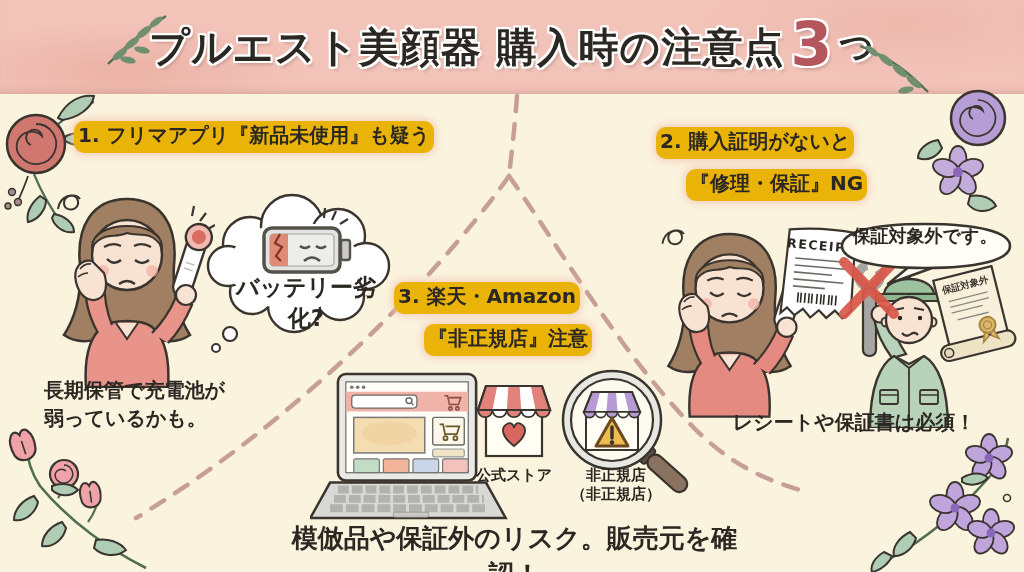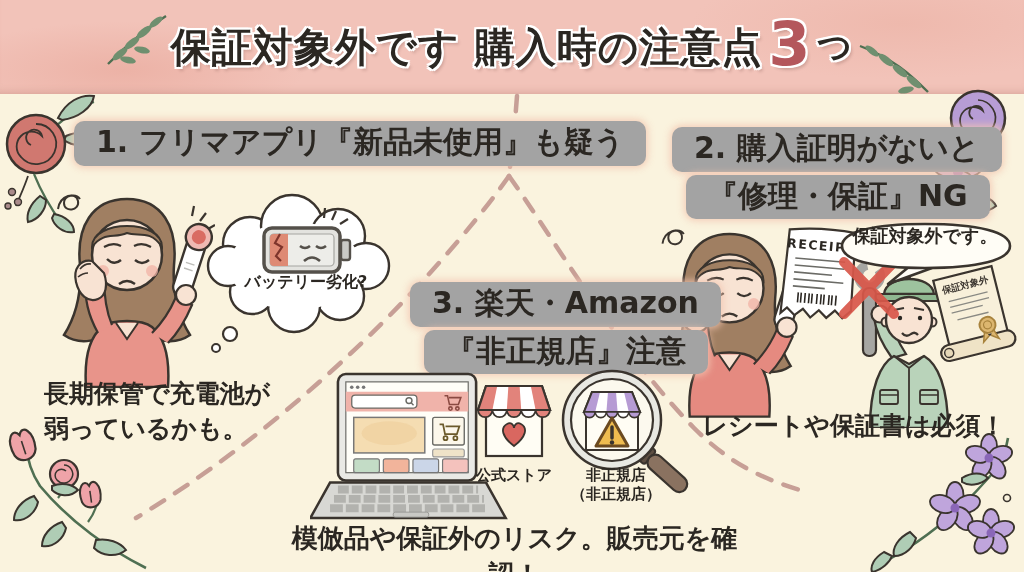--- a/index.html
+++ b/index.html
@@ -14,40 +14,40 @@
       radial-gradient(ellipse 300px 80px at 88% 25%, #EEB9AD 0%, rgba(238,185,173,0) 70%),
       #F2C3B9;
     box-shadow: inset 0 -8px 10px -8px rgba(170,110,100,.45);
     display:flex;align-items:center;justify-content:center;gap:4px;}
   .title-band .t{font-size:40px;font-weight:700;letter-spacing:1px;
     text-shadow:2px 0 0 #fff,-2px 0 0 #fff,0 2px 0 #fff,0 -2px 0 #fff,
       2px 2px 0 #fff,-2px -2px 0 #fff,2px -2px 0 #fff,-2px 2px 0 #fff,3px 4px 3px rgba(90,50,45,.22);}
   .title-band .count{font-size:60px;font-weight:700;color:#B4575C;margin:0 2px;transform:translateY(-3px);}
   .title-band .suffix{font-size:34px;}
   
-  .hl{display:inline-block;background:#a3a3a3;border-radius:10px;padding:2px 22px 5px;
-      font-size:30px;font-weight:700;line-height:1.25;box-shadow:0 0 7px 2px rgba(243,197,176,.8);}
-  .block{display:table;margin-left:16px;}
-  .mt{margin-top:3px;}
+  .hl{display:inline-block;background:#eab308;border-radius:10px;padding:2px 4px 5px;
+      font-size:20px;font-weight:700;line-height:1.25;box-shadow:0 0 7px 2px rgba(243,197,176,.8);}
+  .block{display:table;}
+  .mt{margin-top:10px;}
   .ind{margin-left:30px;}
   
-  .cap{font-size:25px;font-weight:700;line-height:1.4;}
+  .cap{font-size:20px;font-weight:700;line-height:1.4;}
   .center{text-align:center;}
   .small-label{font-size:15px;font-weight:700;line-height:1.25;text-align:center;}
-  .bubble-text{font-size:16px;font-weight:700;text-align:center;}
+  .bubble-text{font-size:23px;font-weight:700;text-align:center;}
   .speech-text{font-size:18px;font-weight:700;text-align:center;}
   .nopointer{pointer-events:none;}
 </style>
 </head>
 <body>
 
 <div class="canvas">
 
   <div class="abs title-band">
-    <span class="t">保証対象外です 購入時の注意点</span>
+    <span class="t">プルエスト美顔器 購入時の注意点</span>
     <span class="t count">3</span>
     <span class="t suffix">つ</span>
   </div>
 
   <svg class="abs" style="left:104px;top:10px" width="66" height="58" viewBox="0 0 66 58">
     <path d="M4,54 C22,36 40,20 62,6" fill="none" stroke="#4F6F52" stroke-width="2.4"></path>
     <ellipse cx="16" cy="44" rx="9" ry="3.6" fill="#6F8F6F" transform="rotate(-38 16 44)"></ellipse>
     <ellipse cx="28" cy="33" rx="9" ry="3.6" fill="#6F8F6F" transform="rotate(-38 28 33)"></ellipse>
     <ellipse cx="40" cy="22" rx="9" ry="3.6" fill="#6F8F6F" transform="rotate(-38 40 22)"></ellipse>
     <ellipse cx="52" cy="12" rx="8" ry="3.2" fill="#6F8F6F" transform="rotate(-38 52 12)"></ellipse>

